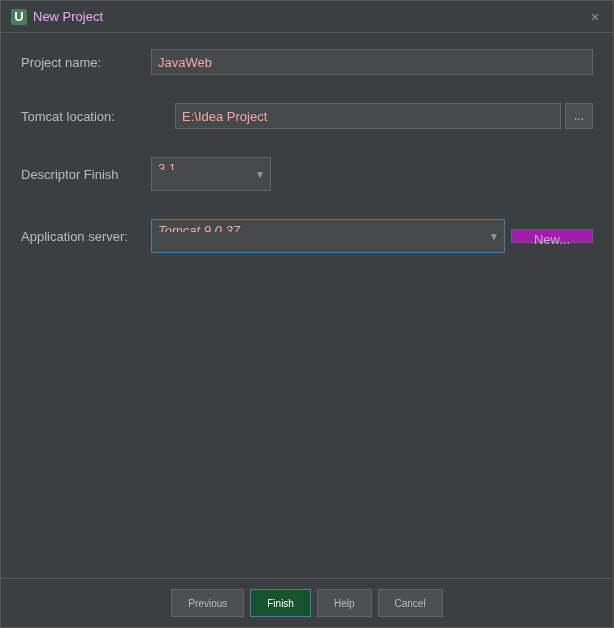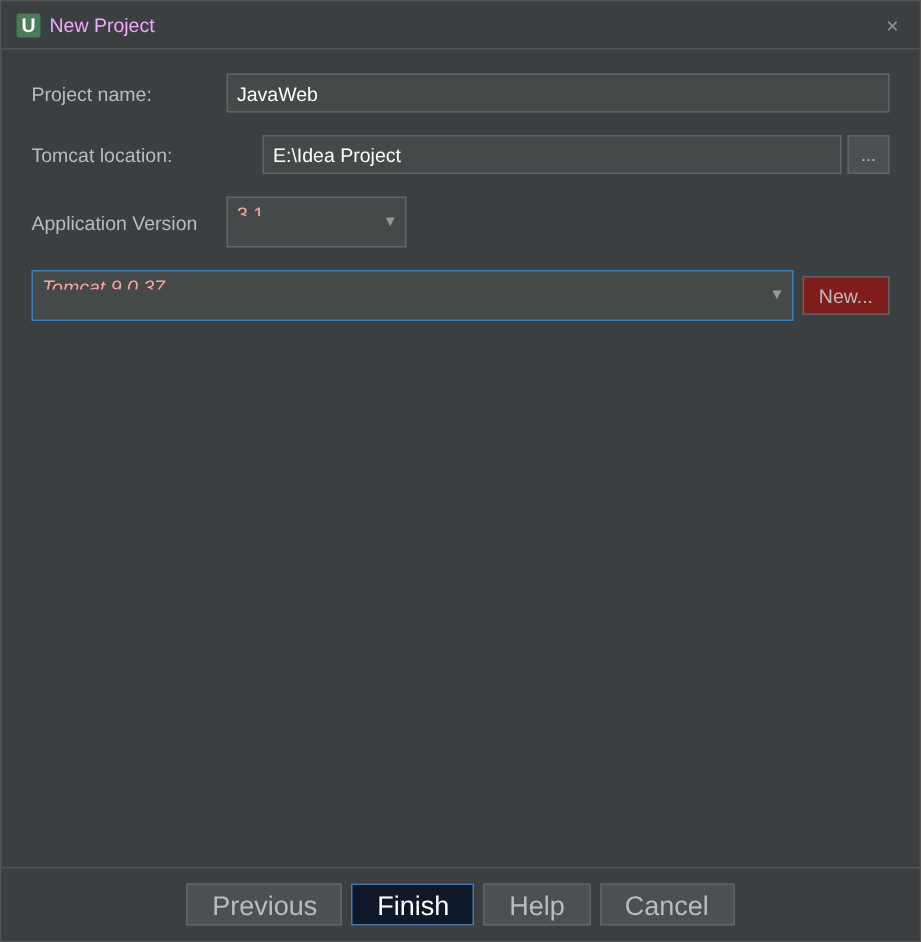--- a/index.html
+++ b/index.html
@@ -74,42 +74,42 @@
       align-items: center;
       justify-content: center;
       border-radius: 2px;
     }
 
     .content {
       flex: 1;
       padding: 16px 20px;
       display: flex;
       flex-direction: column;
-      gap: 3px;
+      gap: 16px;
     }
 
     .form-row {
       display: flex;
       align-items: center;
       margin-bottom: 12px;
     }
 
     .form-label {
       color: #bbbbbb;
       width: 130px;
       min-width: 130px;
       text-align: left;
       font-size: 13px;
     }
 
     .form-input {
       flex: 1;
       background: #45494a;
       border: 1px solid #646464;
-      color: #ffffff;
+      color: #fca5a5;
       padding: 3px 6px;
       height: 26px;
       outline: none;
       font-size: 13px;
     }
 
     .input-with-btn {
       display: flex;
       flex: 1;
       gap: 4px;
@@ -160,26 +160,26 @@
       position: relative;
       width: 120px;
     }
 
     .server-select-wrapper {
       position: relative;
       flex: 1;
     }
 
     .new-btn {
-      background: #7f1d1d;
-      border: 1px solid #646464;
-      color: #bbbbbb;
-      padding: 2px 10px;
-      cursor: pointer;
-      height: 26px;
+      background: #a21caf;
+      border: 1px solid #646464;
+      color: #bbbbbb;
+      padding: 2px 22px;
+      cursor: pointer;
+      height: 14px;
       font-size: 13px;
       margin-left: 6px;
       white-space: nowrap;
     }
 
     .spacer {
       flex: 1;
     }
 
     .button-bar {
@@ -190,31 +190,31 @@
       justify-content: center;
       gap: 6px;
       background: #3c3f41;
       position: relative;
     }
 
     .btn {
       padding: 4px 16px;
       height: 28px;
       cursor: pointer;
-      font-size: 18px;
+      font-size: 10px;
       border: 1px solid #646464;
     }
 
     .btn-default {
       background: #4c5052;
       color: #bbbbbb;
     }
 
     .btn-primary {
-      background: #0f172a;
+      background: #14532d;
       color: #ffffff;
       border-color: #4a7aad;
     }
   </style>
 </head>
 <body>
 
 <div class="dialog">
 
   <div class="title-bar">
@@ -236,33 +236,34 @@
 
     <div class="form-row">
       <span class="form-label">Tomcat location:</span>
       <div class="input-with-btn">
         <input class="form-input" type="text" style="flex: 1 1 0%;" value="E:\Idea Project">
         <button class="browse-btn">...</button>
       </div>
     </div>
 
     <div class="form-row">
-      <span class="form-label">Application Version</span>
+      <span class="form-label">Descriptor Finish</span>
       <div class="version-select-wrapper select-wrapper">
         <select class="form-select">
           <option value="3.1">3.1</option>
           <option value="3.0">3.0</option>
           <option value="2.5">2.5</option>
           <option value="2.4">2.4</option>
         </select>
         <span class="select-arrow">▼</span>
       </div>
     </div>
 
     <div class="form-row">
+      <span class="form-label">Application server:</span>
       <div class="server-select-wrapper select-wrapper">
         <select class="form-select" style="border-color:#3d7eb5;font-style:italic;">
           <option value="Tomcat 9.0.37">Tomcat 9.0.37</option>
         </select>
         <span class="select-arrow">▼</span>
       </div>
       <button class="new-btn">New...</button>
     </div>
 
     <div class="spacer"></div>

